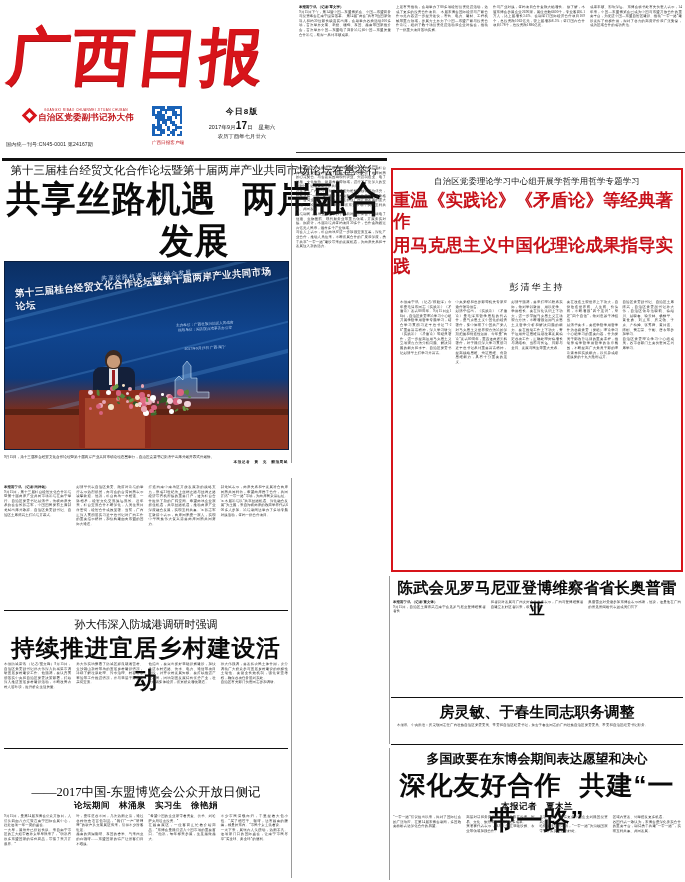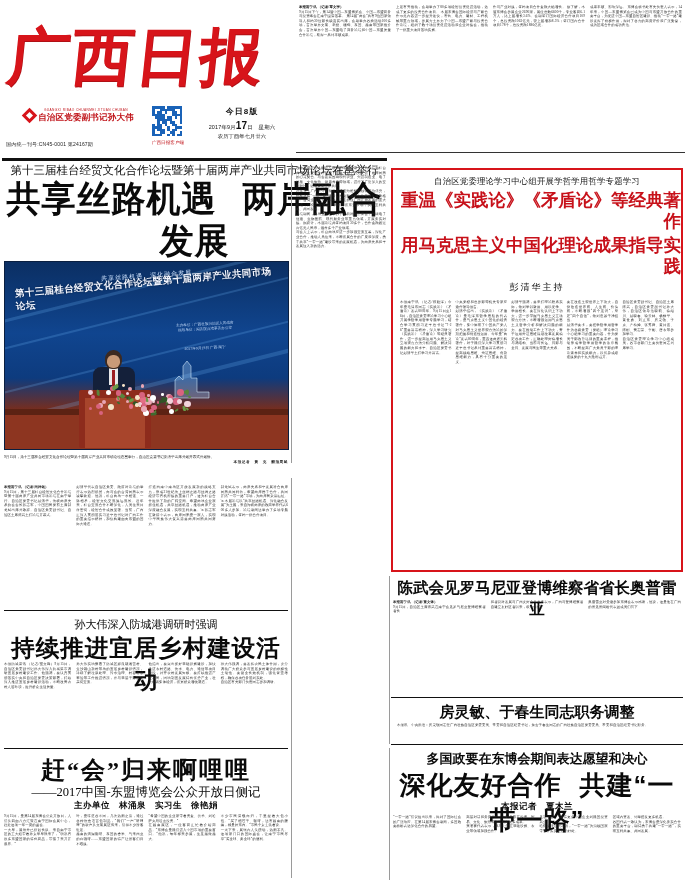--- a/index.html
+++ b/index.html
@@ -134,21 +134,21 @@
   
   .redbox{
     position:absolute;left:391px;top:168px;width:292px;height:404px;
     border:2px solid #d7141a;box-sizing:border-box;background:#fff;
   }
   .rb-shoulder{
     text-align:center;font-size:8.4px;margin-top:6px;color:#111;letter-spacing:.2px;
     font-family:Liberation Serif, serif;
   }
   .rb-hl{
-    text-align:right;color:#c7111a;font-weight:700;
+    text-align:left;color:#c7111a;font-weight:700;
     font-family:"Liberation Sans","DejaVu Sans",sans-serif;
     font-size:17.5px;line-height:21px;letter-spacing:0px;margin-top:3px;
   }
   .rb-byline{text-align:center;font-size:9px;letter-spacing:2px;margin-top:4px;color:#111;}
   .rb-cols{display:flex;gap:4px;padding:6px 7px 0 7px;}
   .rb-col{flex:1;}
 
   
   .hl-bar{
     position:absolute;font-family:"Liberation Serif","DejaVu Serif",serif;
@@ -504,23 +504,22 @@
     <div class="mc">
       <div class="body-txt">他指出，要突出抓好基础设施建设，加快推进农村道路、饮水、电力、通信等项目建设，补齐农村发展短板。要持续推进产业富民，因地制宜发展特色优势产业，壮大村级集体经济，拓宽群众增收渠道。</div>
     </div>
     <div class="mc">
       <div class="body-txt" style="white-space:pre-line;">孙大伟强调，要发挥农民主体作用，充分调动广大群众参与宜居乡村建设的积极性主动性。要健全长效机制，强化督查考核，确保各项任务落到实处。
     自治区有关部门负责同志参加调研。</div>
     </div>
   </div>
 
   <div class="rule" style="left:4px;top:748px;width:284px;height:1px;"></div>
-  <div class="hl-bar" style="left:4px;top:754px;width:284px;font-size:24px;letter-spacing:2px;">赶“会”归来啊哩哩</div>
   <div class="hl-bar" style="left:4px;top:784px;width:284px;font-size:12.5px;font-weight:400;">——2017中国-东盟博览会公众开放日侧记</div>
-  <div class="hl-bar" style="left:4px;top:800px;width:284px;font-size:8.5px;font-weight:700;letter-spacing:.5px;font-family:'Liberation Sans',sans-serif;">主办单位　林涌泉　实习生　徐艳娟</div>
+  <div class="hl-bar" style="left:4px;top:800px;width:284px;font-size:8.5px;font-weight:700;letter-spacing:.5px;font-family:'Liberation Sans',sans-serif;">论坛期间　林涌泉　实习生　徐艳娟</div>
   <div class="midcols" style="left:4px;top:814px;width:284px;">
     <div class="mc">
       <div class="body-txt" style="white-space:pre-line;">9月15日，是第14届东博会公众开放日，人们从四面八方汇聚在南宁国际会展中心，赶赴这场一年一度的盛会。
     一大早，展馆外已排起长队。来自南宁市区的王大姐带着孙女早早就来了，“听说有很多东盟国家的特色商品，带孩子来开开眼界。”</div>
     </div>
     <div class="mc">
       <div class="body-txt" style="white-space:pre-line;">叶，是味道各不同，几次热闹之后，通过各种饮食语言包制品，“我们”一声“呀哩哩”的歌声从文莱展区传来，引得不少游客驻足。
     越南的滴漏咖啡、泰国的香米、马来西亚的白咖啡……东盟国家的特产让游客们目不暇接。</div>
     </div>
     <div class="mc">

